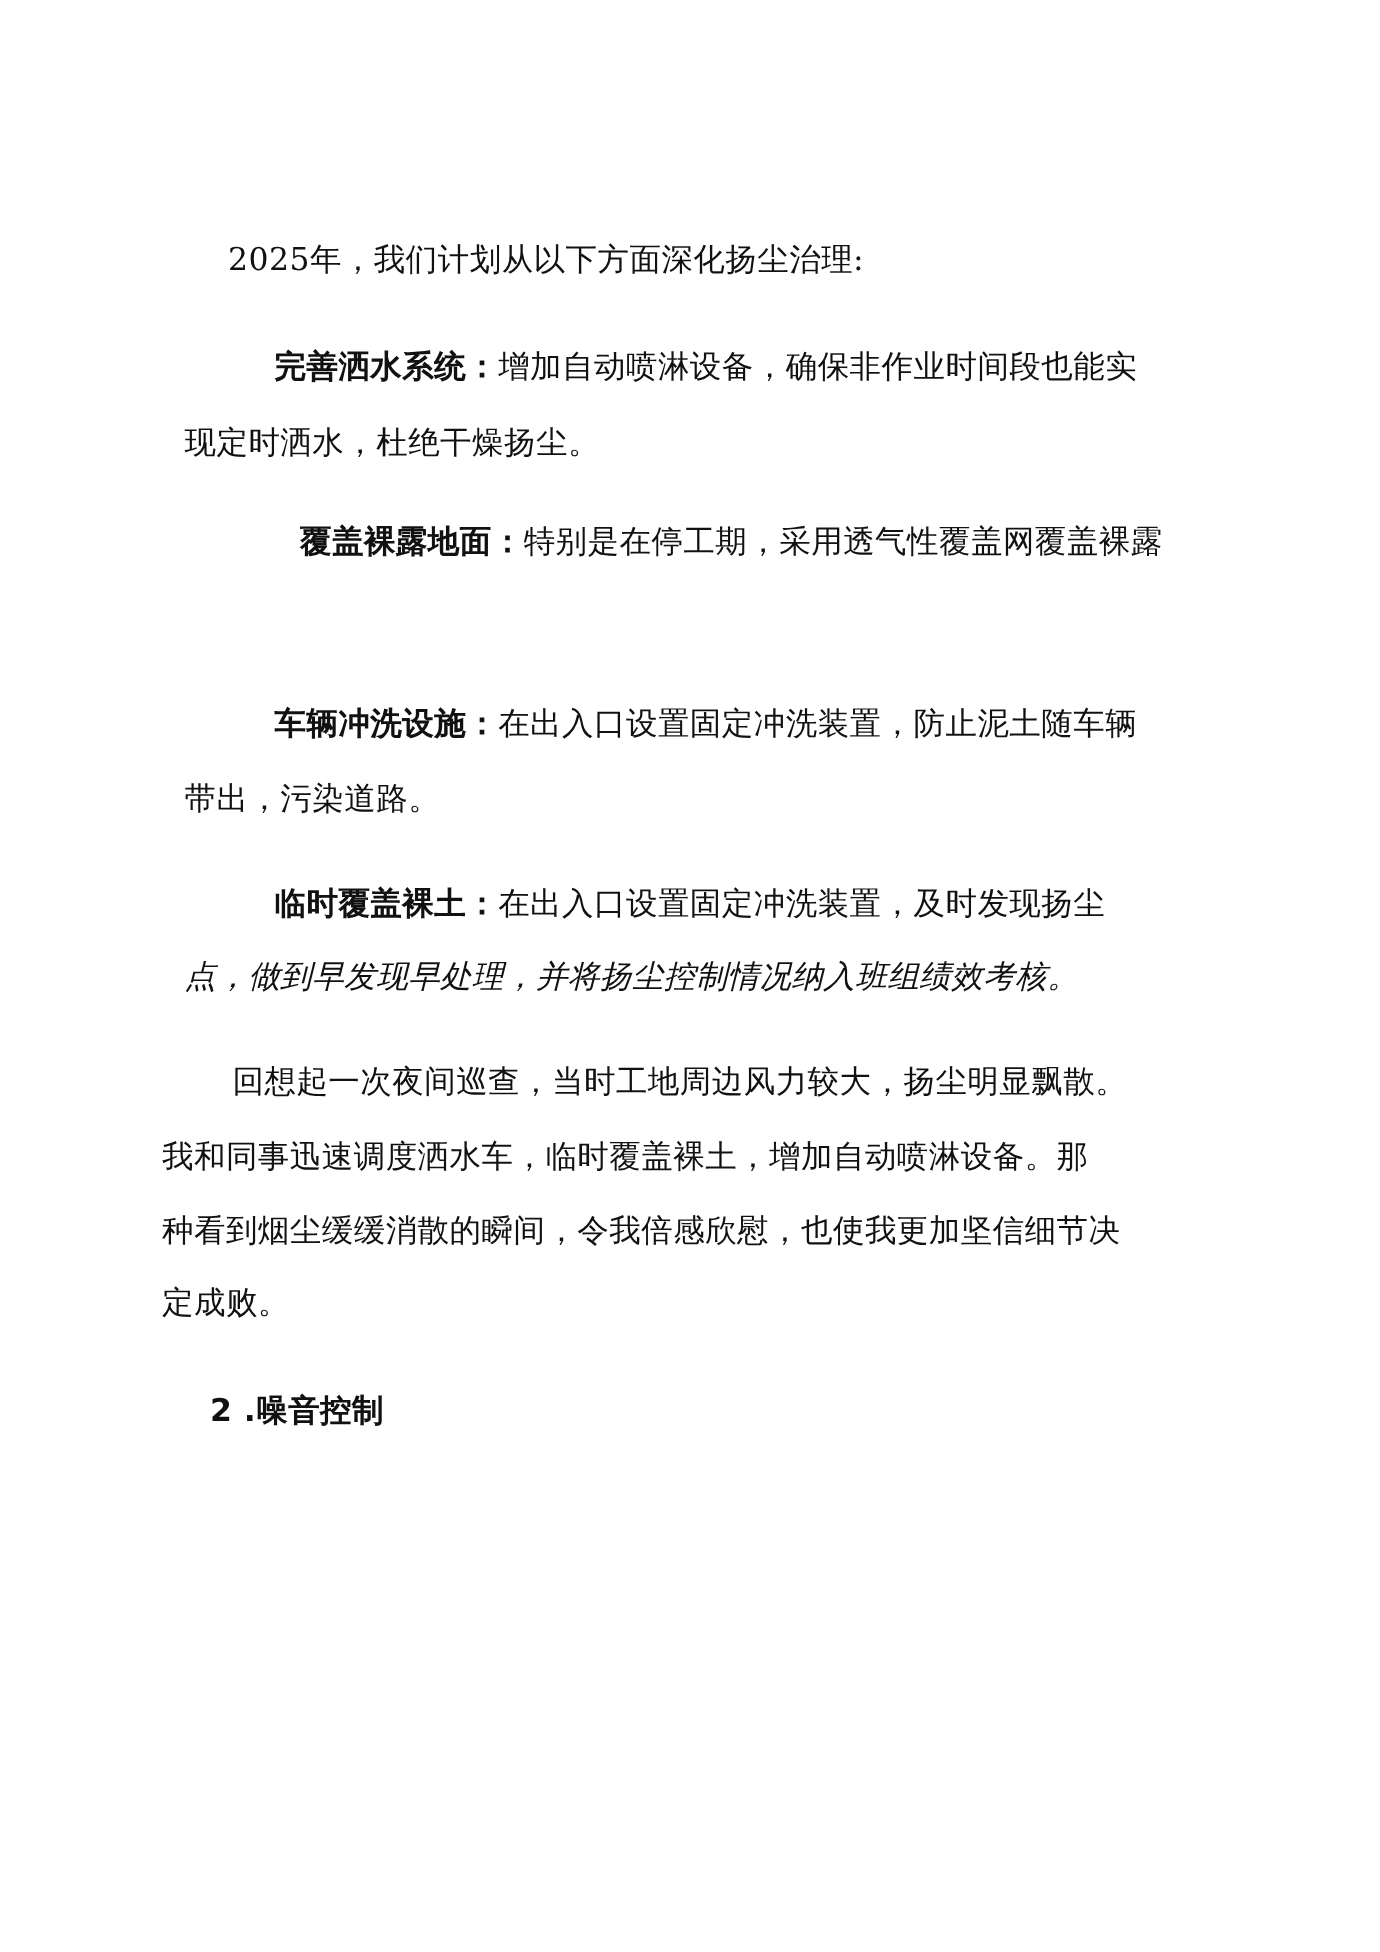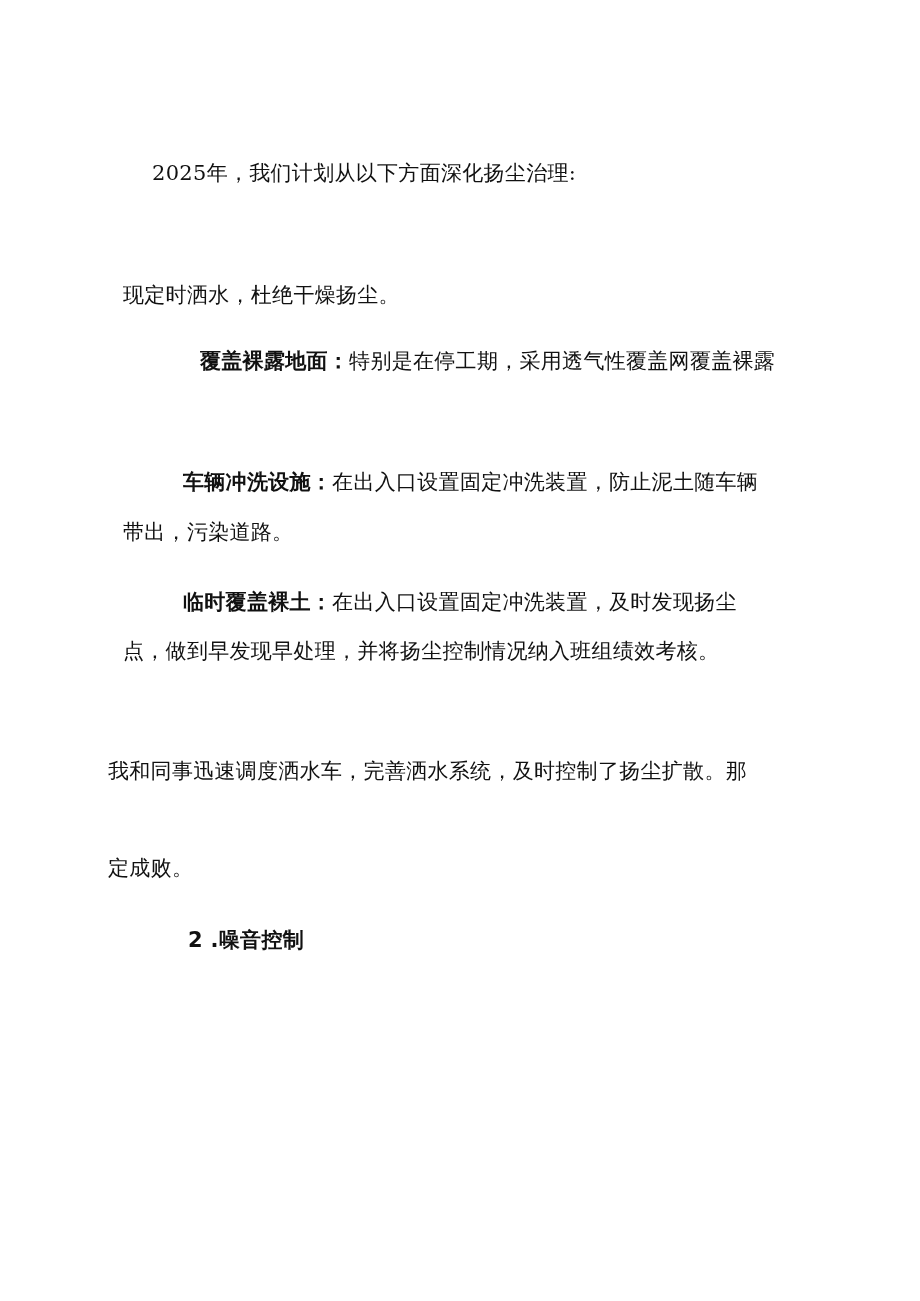--- a/index.html
+++ b/index.html
@@ -28,44 +28,48 @@
       line-height: 30px;
       white-space: nowrap;
       letter-spacing: 0.3px;
     }
     .bold {
       font-weight: bold;
     }
     .heading {
       font-weight: bold;
       font-family: "DejaVu Sans", "Liberation Sans", sans-serif;
-      margin-left: 48px;
     }
   </style>
 </head>
 <body>
 
 <div class="page">
 
   <div class="line" style="left:152px; top:158px;">2025年，我们计划从以下方面深化扬尘治理:</div>
 
+  <div class="line" style="left:183px; top:229px;">
+    <span class="bold">完善洒水系统：</span><span>增加自动喷淋设备，确保非作业时间段也能实</span>
+  </div>
   <div class="line" style="left:123px; top:280px;">现定时洒水，杜绝干燥扬尘。</div>
 
   <div class="line" style="left:200px; top:346px;text-align:center;">
     <span class="bold">覆盖裸露地面：</span><span>特别是在停工期，采用透气性覆盖网覆盖裸露</span>
   </div>
 
   <div class="line" style="left:183px; top:467px;">
     <span class="bold">车辆冲洗设施：</span><span>在出入口设置固定冲洗装置，防止泥土随车辆</span>
   </div>
   <div class="line" style="left:123px; top:517px;">带出，污染道路。</div>
 
   <div class="line" style="left:183px; top:587px;">
     <span class="bold">临时覆盖裸土：</span><span>在出入口设置固定冲洗装置，及时发现扬尘</span>
   </div>
-  <div class="line" style="left:123px; top:636px;">点，做到早发现早处理，并将扬尘控制情况纳入班组绩效考核。</div>
+  <div class="line" style="left:123px; top:636px;font-style:italic;">点，做到早发现早处理，并将扬尘控制情况纳入班组绩效考核。</div>
 
-  <div class="line" style="left:108px; top:756px;">我和同事迅速调度洒水车，完善洒水系统，及时控制了扬尘扩散。那</div>
+  <div class="line" style="left:155px; top:706px;">回想起一次夜间巡查，当时工地周边风力较大，扬尘明显飘散。</div>
+  <div class="line" style="left:108px; top:756px;">我和同事迅速调度洒水车，临时覆盖裸土，增加自动喷淋设备。那</div>
+  <div class="line" style="left:108px; top:805px;">种看到烟尘缓缓消散的瞬间，令我倍感欣慰，也使我更加坚信细节决</div>
   <div class="line" style="left:108px; top:853px;">定成败。</div>
 
   <div class="line heading" style="left:140px; top:925px;">2 .噪音控制</div>
 
 </div>
 
 </body></html>

